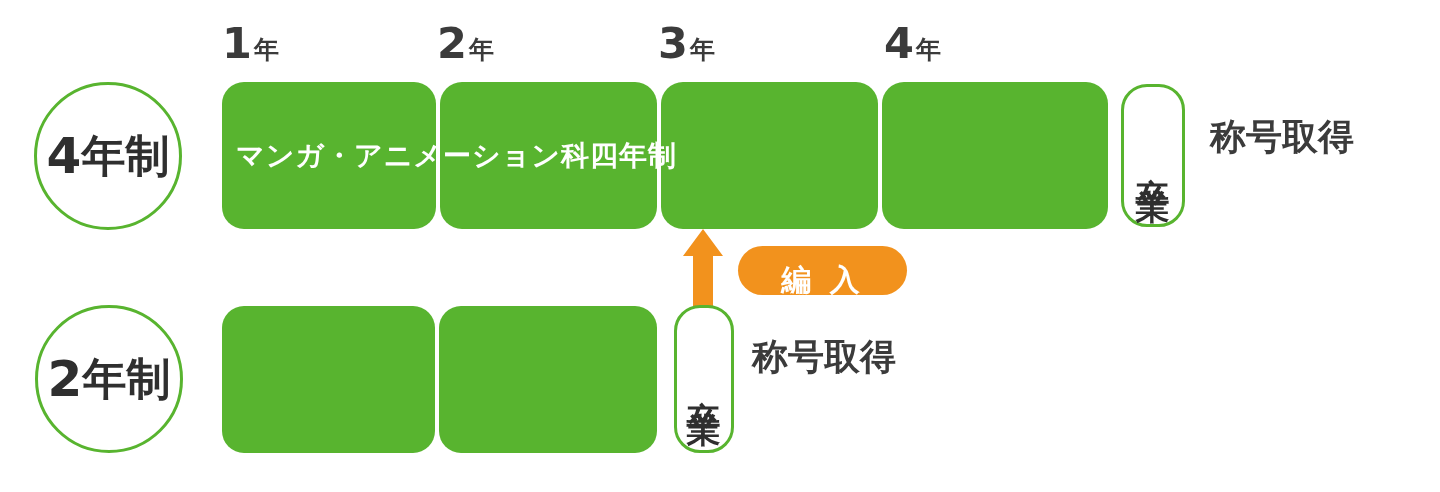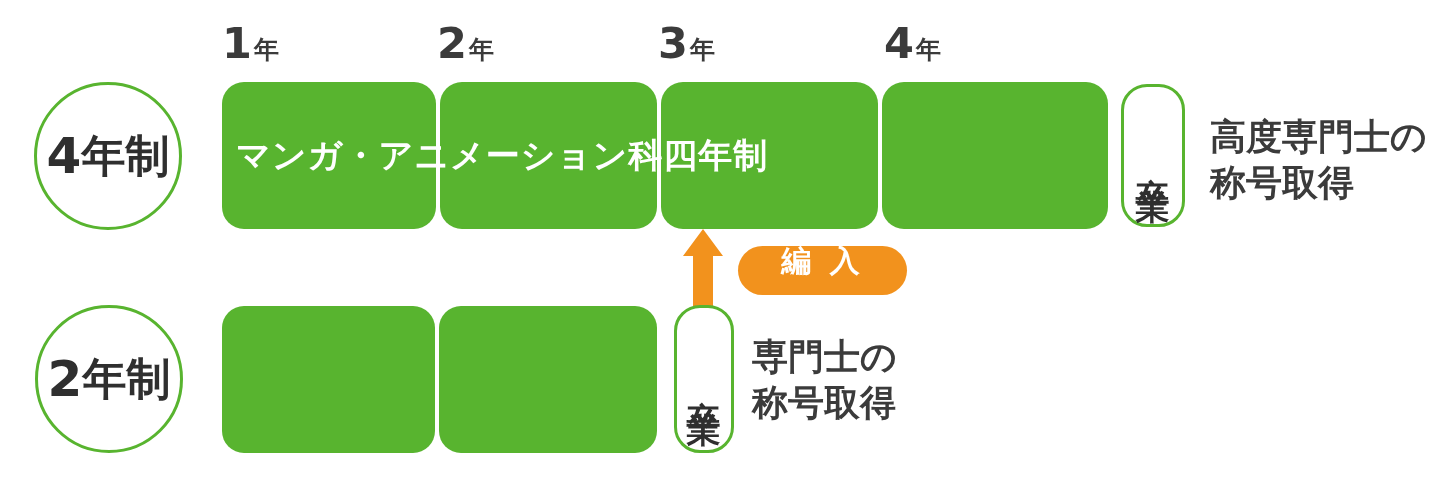--- a/index.html
+++ b/index.html
@@ -31,21 +31,21 @@
   
   .track{position:absolute;display:flex;gap:4px;}
   .track-4{left:222px;top:82px;}
   .track-2{left:222px;top:306px;}
   .block{background:var(--green);border-radius:22px;height:147px;}
   .b1{width:214px;} .b2{width:217px;} .b3{width:217px;} .b4{width:226px;}
   .b5{width:213px;} .b6{width:218px;}
 
   .course-title{
     position:absolute;left:236px;height:147px;display:flex;align-items:center;
-    color:#ffffff;font-size:34px;font-weight:bold;letter-spacing:1px;z-index:3;white-space:nowrap;
+    color:#ffffff;font-size:28px;font-weight:bold;letter-spacing:1px;z-index:3;white-space:nowrap;
   }
   .ct-4{top:82px;} .ct-2{top:306px;}
 
   
   .grad{
     position:absolute;box-sizing:border-box;background:#ffffff;
     border:3px solid var(--green);border-radius:26px;
     display:flex;align-items:center;justify-content:center;z-index:2;
   }
   .grad-4{left:1121px;top:84px;width:64px;height:143px;}
@@ -59,21 +59,21 @@
   
   .caption{position:absolute;font-size:36px;line-height:46px;font-weight:bold;color:var(--text-gray);z-index:3;}
   .cap-4{left:1210px;top:114px;}
   .cap-2{left:752px;top:334px;}
 
   
   .arrow{position:absolute;left:681px;top:228px;z-index:1;}
   .badge{
     position:absolute;left:738px;top:246px;width:169px;height:49px;
     border-radius:25px;background:var(--orange);
-    display:flex;align-items:flex-start;justify-content:center;z-index:3;
+    display:flex;align-items:flex-end;justify-content:center;z-index:3;
   }
   .badge span{color:#ffffff;font-size:30px;font-weight:bold;letter-spacing:4px;line-height:1;}
 </style>
 </head>
 <body>
 
 <div class="canvas">
 
   <div class="year-label yl-1">
     <span class="year-num">1</span>
@@ -103,21 +103,20 @@
     <div class="block b3"></div>
     <div class="block b4"></div>
   </div>
   <div class="course-title ct-4">マンガ・アニメーション科四年制</div>
 
   <div class="grad grad-4">
     <span>卒業</span>
   </div>
 
   <div class="caption cap-4">
-    <div>高度専門士の</div>
     <div>称号取得</div>
   </div>
 
   <svg class="arrow" width="44" height="84" viewBox="0 0 44 84" aria-hidden="true">
     <polygon points="22,1 42,28 32,28 32,84 12,84 12,28 2,28" fill="var(--orange)"></polygon>
   </svg>
   <div class="badge">
     <span>編 入</span>
   </div>
 
@@ -129,17 +128,16 @@
   <div class="track track-2">
     <div class="block b5"></div>
     <div class="block b6"></div>
   </div>
 
   <div class="grad grad-2">
     <span>卒業</span>
   </div>
 
   <div class="caption cap-2">
-    <div>専門士の</div>
     <div>称号取得</div>
   </div>
 
 </div>
 
 </body></html>

